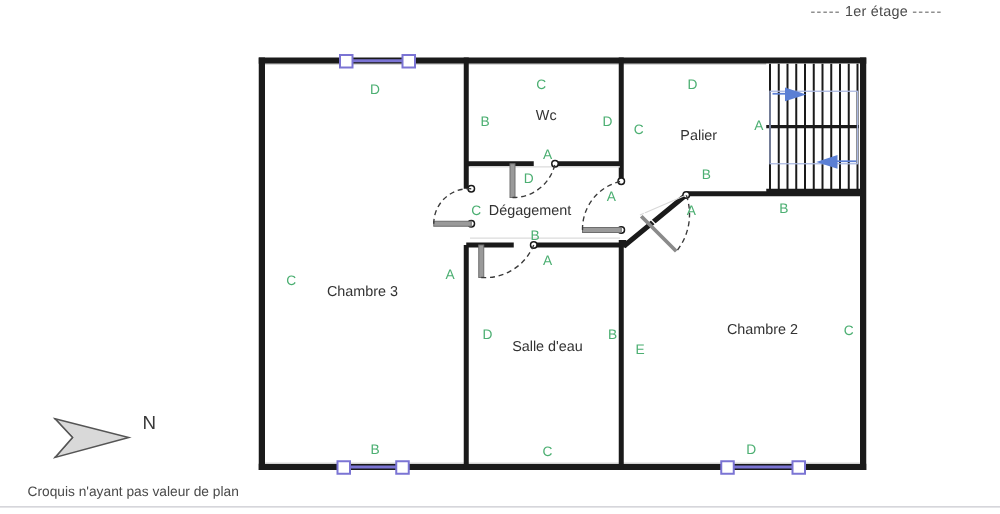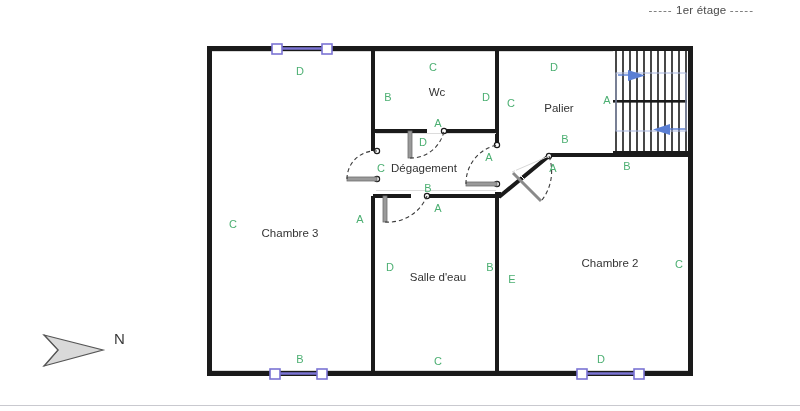--- a/index.html
+++ b/index.html
@@ -264,15 +264,16 @@
 
     <g>
       <polygon points="44,335 103,350 44,366 58,350" fill="#d9d9d9" stroke="#555555" stroke-width="1.2"></polygon>
       <polyline points="44,335 58,350 44,366" fill="#ffffff" stroke="#555555" stroke-width="1.2"></polyline>
     </g>
 
   </svg>
 
   <div class="compass-n">N</div>
 
+  <div class="disclaimer">Croquis n'ayant pas valeur de plan</div>
   <div class="bottom-rule"></div>
 
 </div>
 
 </body></html>

